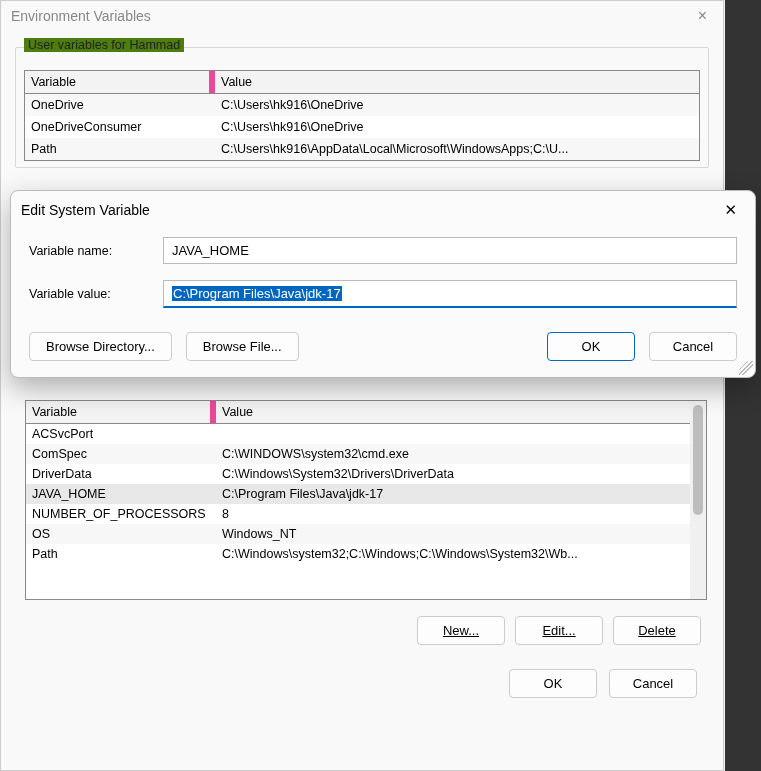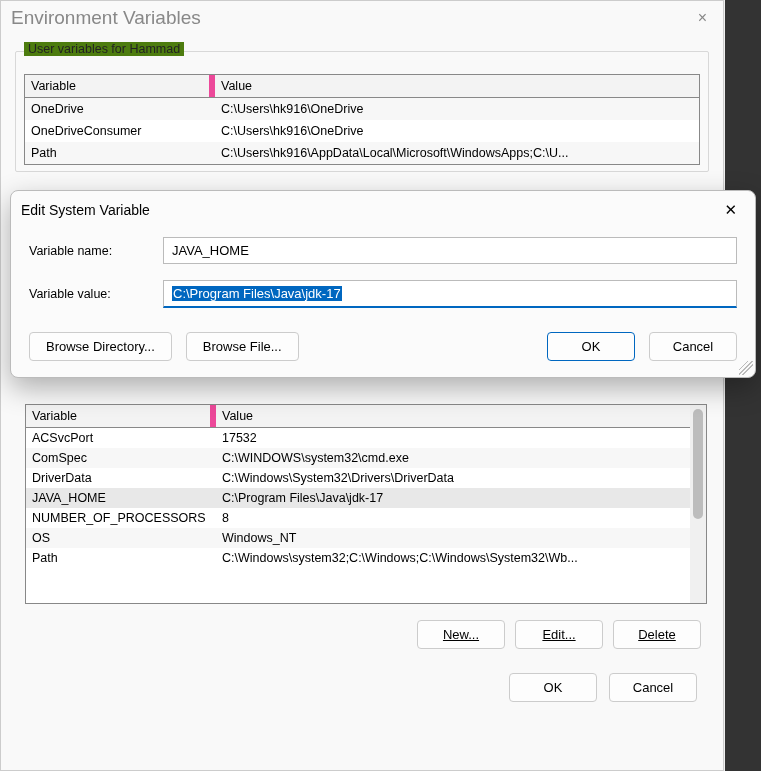--- a/index.html
+++ b/index.html
@@ -19,21 +19,21 @@
       background: #f9f9f9;
       border: 1px solid #ccc;
     }
     .main-titlebar {
       display: flex;
       justify-content: space-between;
       align-items: center;
       padding: 6px 10px 4px 10px;
       color: #888;
     }
-    .main-titlebar .title { font-size: 19px; }
+    .main-titlebar .title { font-size: 14px; }
     .close-x { font-size: 16px; color: #888; cursor: default; padding: 0 6px; }
     .groupbox {
       margin: 18px 14px 6px 14px;
       border: 1px solid #d8d8d8;
       border-radius: 2px;
       padding-top: 18px;
       position: relative;
     }
     .groupbox-label {
       position: absolute;
@@ -243,21 +243,20 @@
 
   <div class="sys-table">
     <div class="sys-inner">
       <div class="sys-header">
         <div class="col col-var">Variable</div>
         <div class="col col-val">Value</div>
       </div>
       <div class="sys-body">
         <div class="sys-row">
           <div class="cell cell-var">ACSvcPort</div>
-          <div class="cell cell-val">17532</div>
         </div>
         <div class="sys-row">
           <div class="cell cell-var">ComSpec</div>
           <div class="cell cell-val">C:\WINDOWS\system32\cmd.exe</div>
         </div>
         <div class="sys-row">
           <div class="cell cell-var">DriverData</div>
           <div class="cell cell-val">C:\Windows\System32\Drivers\DriverData</div>
         </div>
         <div class="sys-row selected">

